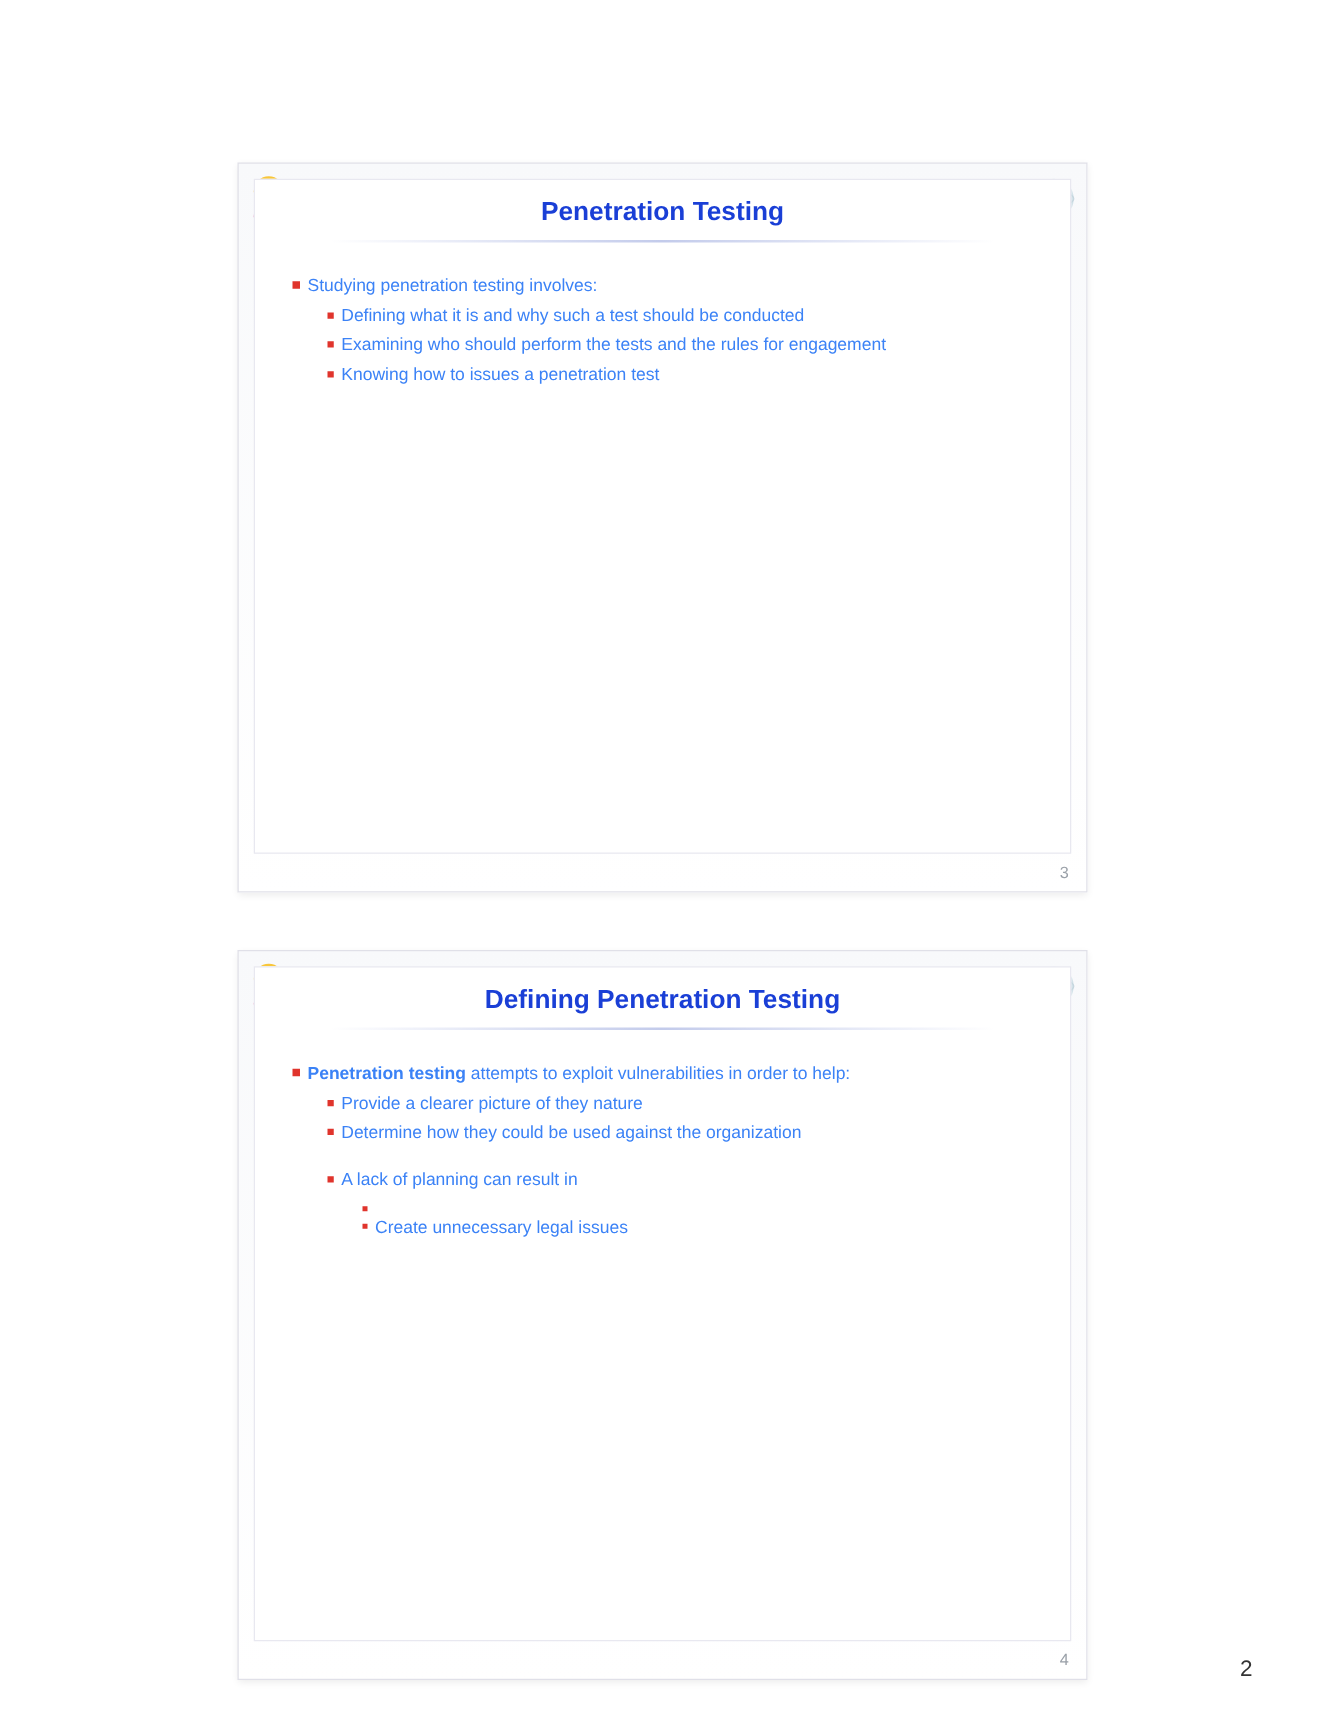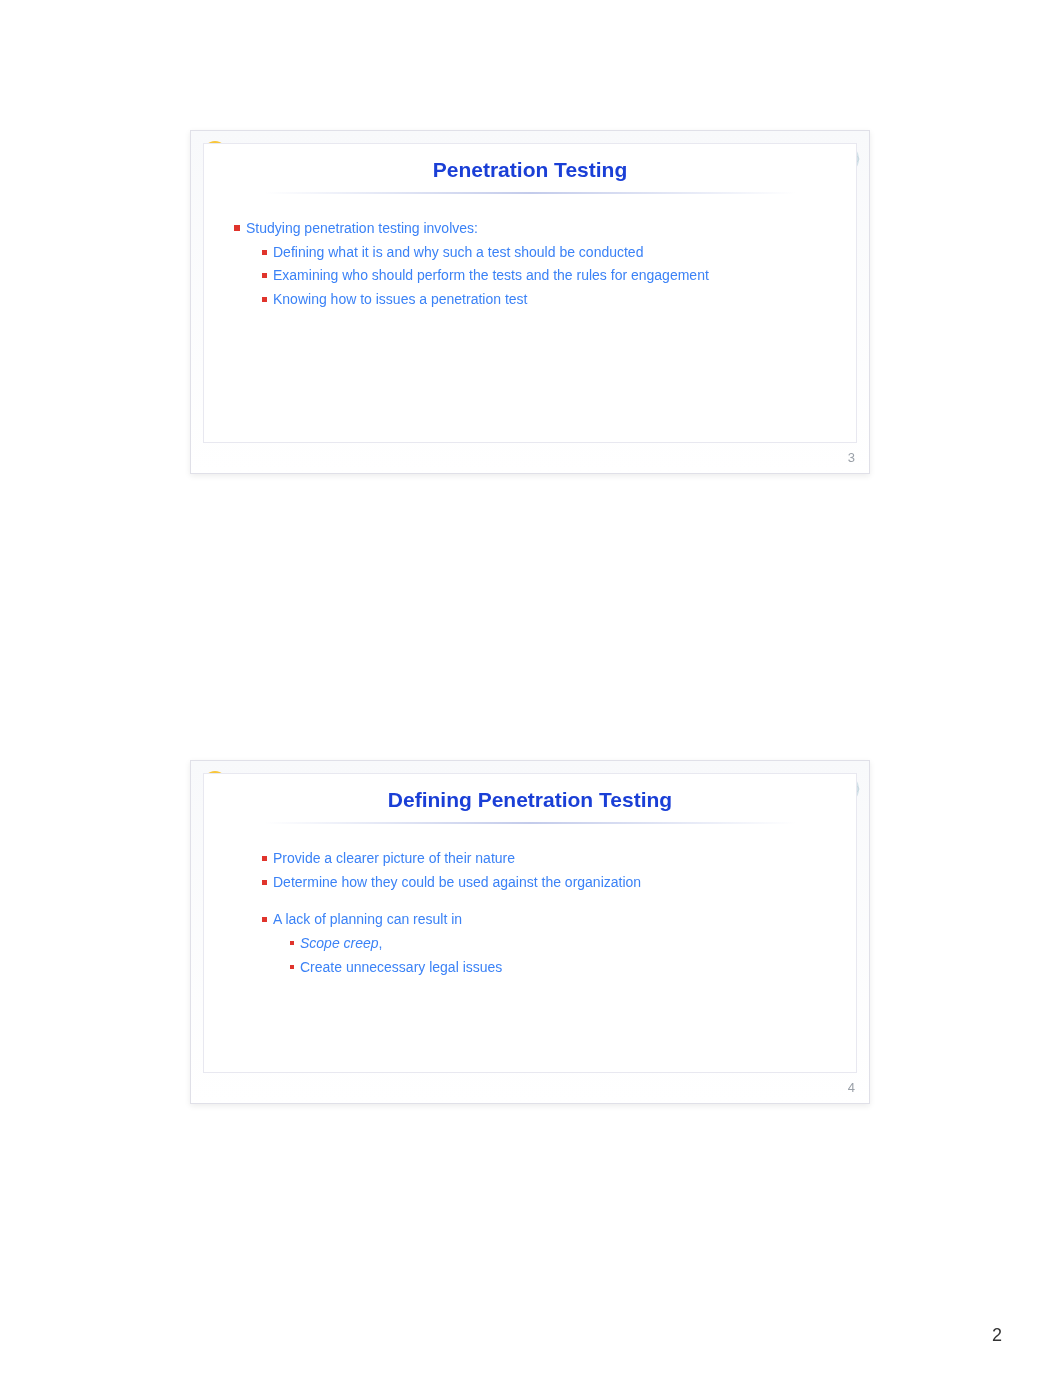--- a/index.html
+++ b/index.html
@@ -12,21 +12,21 @@
   }
   .page {
     width: 1062px;
     height: 1376px;
     position: relative;
   }
   .slide {
     position: absolute;
     left: 190px;
     width: 680px;
-    height: 344px;
+    height: 584px;
     background: linear-gradient(to bottom, #f8f9fb, #ffffff);
     border: 1px solid #e0e0e8;
     box-shadow: 0 2px 6px rgba(0,0,0,0.08);
   }
   .slide.slide1 { top: 130px; }
   .slide.slide2 { top: 760px; }
   .slide-inner {
     position: absolute;
     top: 12px;
     left: 12px;
@@ -166,38 +166,41 @@
         <ellipse cx="30" cy="22" rx="16" ry="6" fill="none" stroke="#6a98ac" stroke-width="1"></ellipse>
         <path d="M 5 12 Q 18 20 30 10" fill="none" stroke="#7aa8ba" stroke-width="2"></path>
       </svg>
     </div>
     <div class="slide-inner">
       <div class="title-bar">
         <div class="title-text">Defining Penetration Testing</div>
         <div class="title-underline"></div>
       </div>
       <div class="content">
-        <div class="bullet-row b2">
-          <span class="sq small"></span>
-          <span class="txt">Provide a clearer picture of their nature</span>
+        <div class="bullet-row b1">
+          <span class="sq"></span>
+          <span class="txt"><span class="bold">Penetration testing</span><span> attempts to exploit vulnerabilities in order to help:</span></span>
+        </div>
+        <div class="bullet-row b2">
+          <span class="sq small"></span>
+          <span class="txt">Provide a clearer picture of they nature</span>
         </div>
         <div class="bullet-row b2">
           <span class="sq small"></span>
           <span class="txt">Determine how they could be used against the organization</span>
         </div>
 
         <div class="spacer"></div>
 
         <div class="bullet-row b2">
           <span class="sq small"></span>
           <span class="txt"> A lack of planning can result in</span>
         </div>
         <div class="bullet-row b3">
           <span class="sq tiny"></span>
-          <span class="txt"><span class="italic">Scope creep</span><span>,</span></span>
         </div>
         <div class="bullet-row b3">
           <span class="sq tiny"></span>
           <span class="txt">Create unnecessary legal issues</span>
         </div>
       </div>
     </div>
     <div class="slide-num">4</div>
   </div>
 

